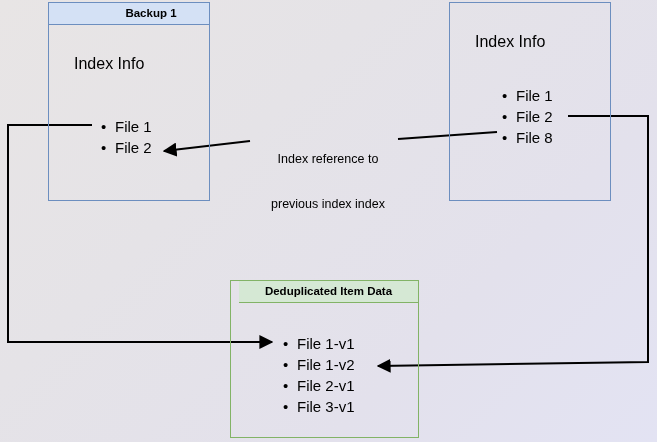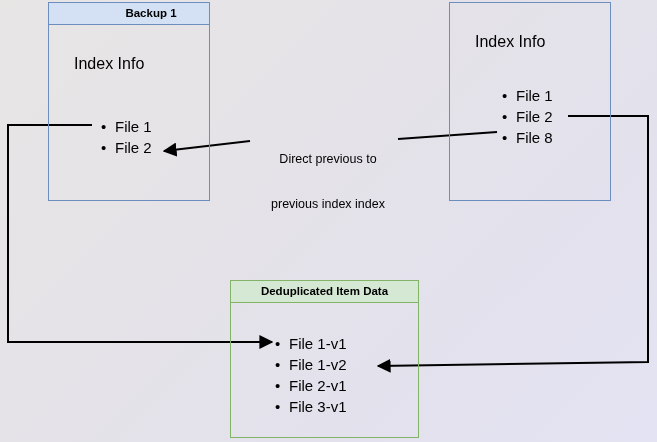--- a/index.html
+++ b/index.html
@@ -47,20 +47,21 @@
   .blue-node {
     border-color: #6c8ebf;
   }
   .blue-node .node-header {
     background: #d4e1f5;
     border-bottom-color: #6c8ebf;
     padding-left: 44px;
   }
   .green-node {
     border-color: #82b366;
+    padding-left: 8px;
   }
   .green-node .node-header {
     background: #d5e8d4;
     border-bottom-color: #82b366;
   }
 
   .section-label {
     position: absolute;
     font-size: 16px;
     color: #000000;
@@ -156,17 +157,17 @@
       <ul class="file-list" style="left:44px; top:30px;">
         <li>File 1-v1</li>
         <li>File 1-v2</li>
         <li>File 2-v1</li>
         <li>File 3-v1</li>
       </ul>
     </div>
   </div>
 
   <div class="edge-label" style="left:248px; top:122px; width:160px;">
-    <div>Direct previous to</div>
+    <div>Index reference to</div>
     <div>previous index index</div>
   </div>
 
 </div>
 
 </body></html>

